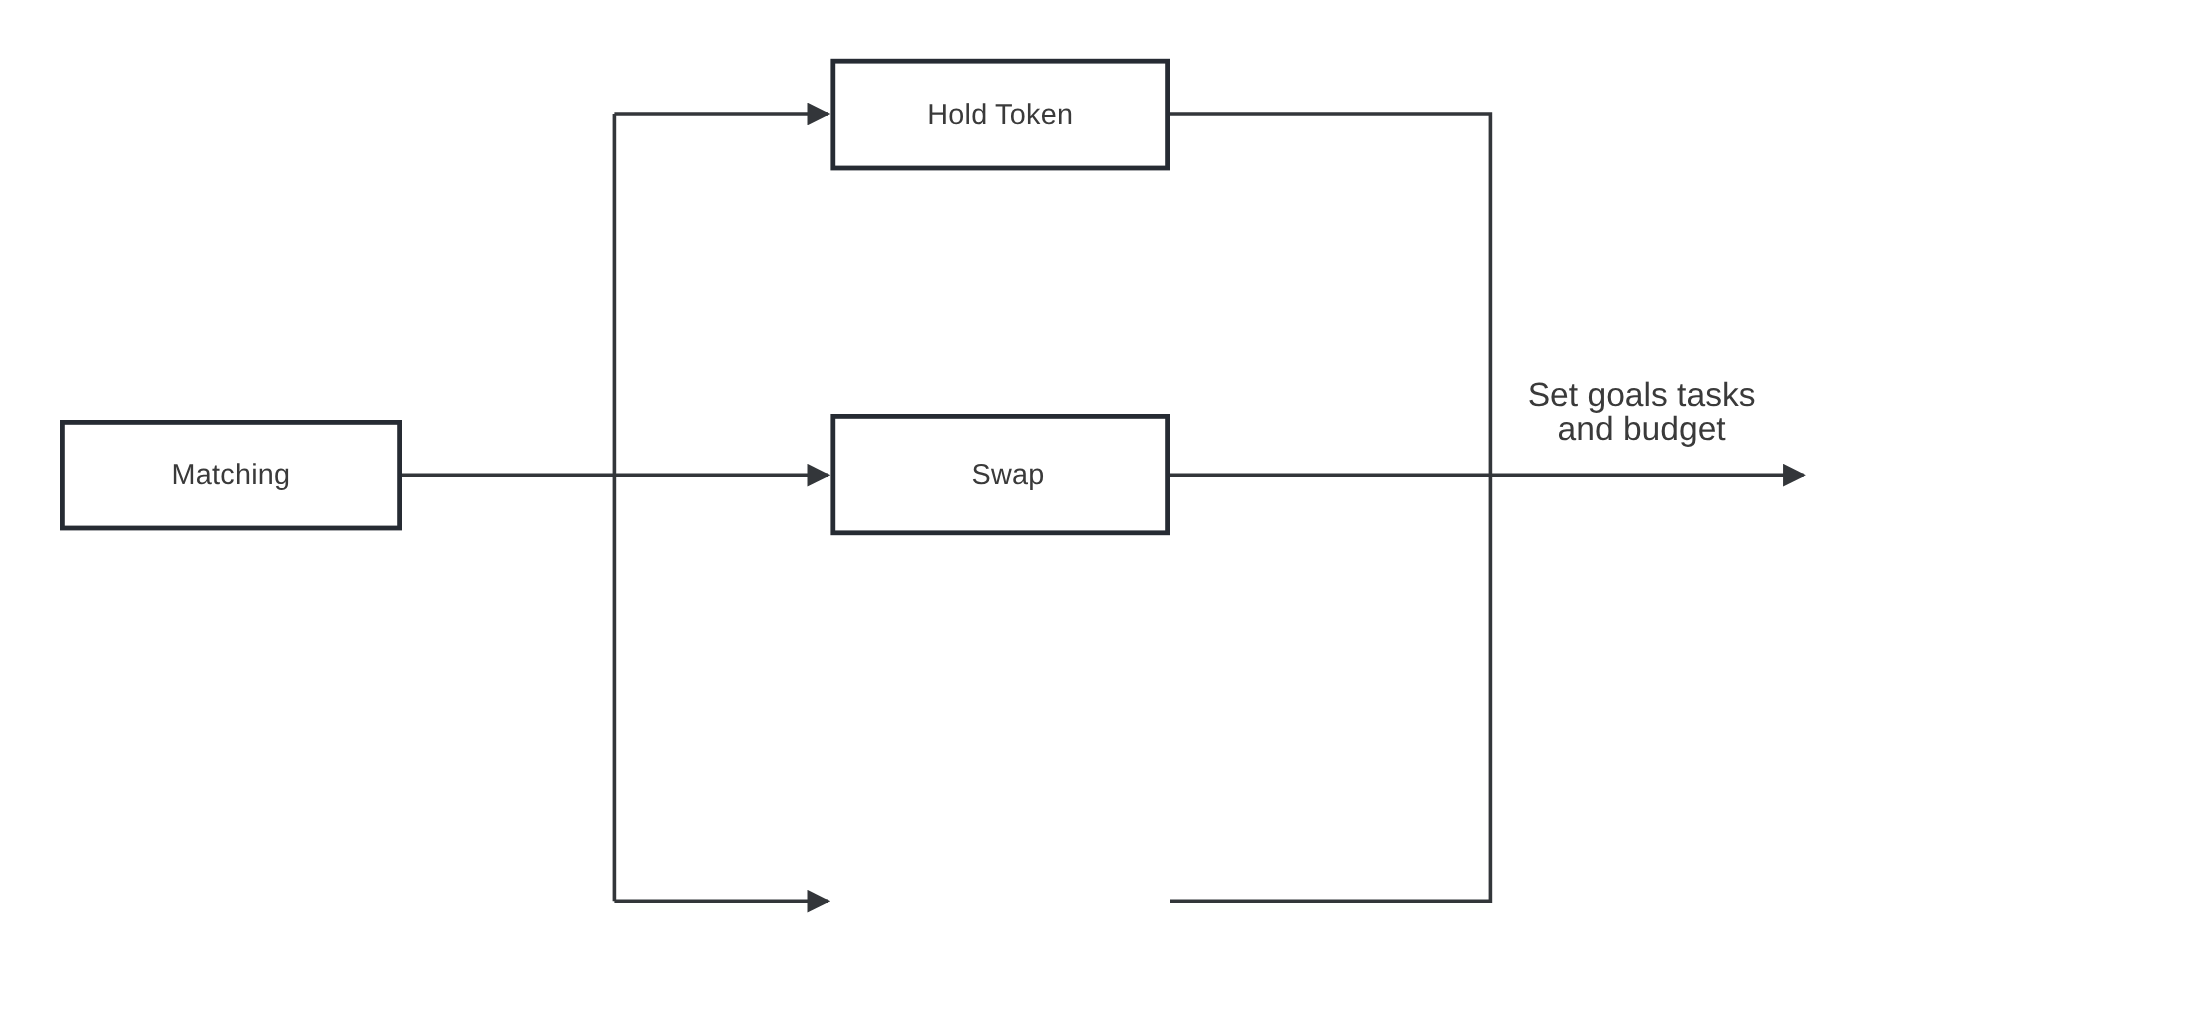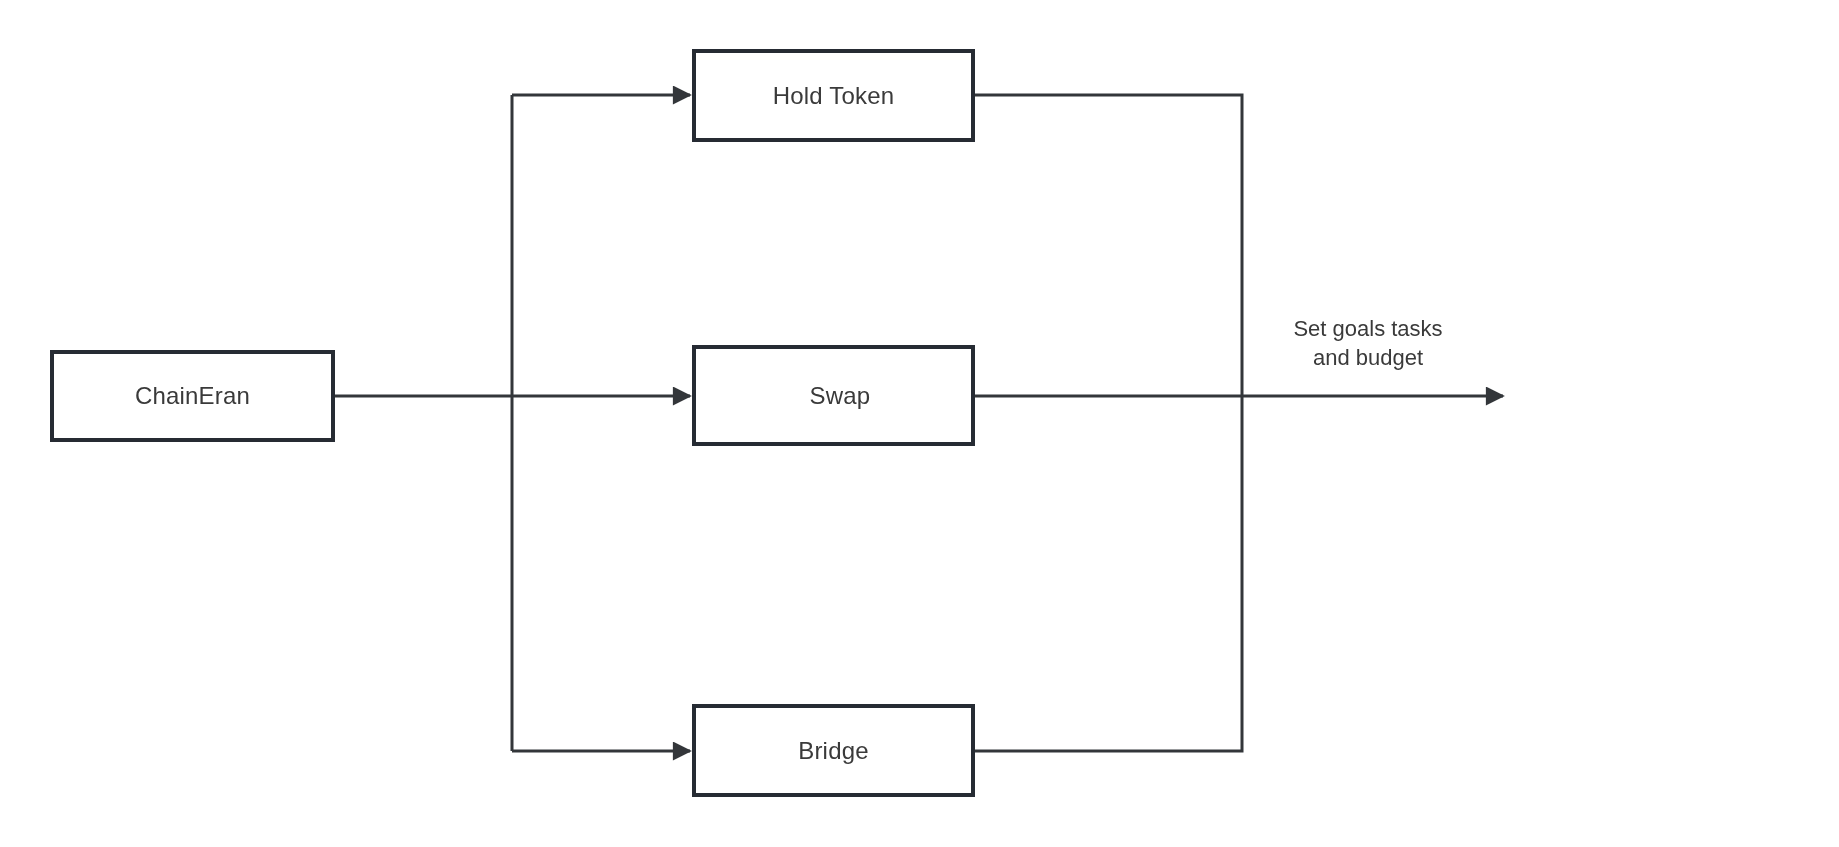--- a/index.html
+++ b/index.html
@@ -43,21 +43,21 @@
     color: var(--text, #3a3a3a);
     text-align: center;
     letter-spacing: 0.2px;
   }
   .edge-label {
     position: absolute;
     left: 1262px;
     top: 314px;
     width: 212px;
     text-align: center;
-    font-size: 22px;
+    font-size: 28px;
     line-height: 29px;
     color: var(--text, #3a3a3a);
     background: #ffffff;
   }
 </style>
 </head>
 <body>
 
 <div class="canvas">
 
@@ -75,34 +75,31 @@
     <path class="edge" d="M 512 95 L 690 95" marker-end="url(#arrow)"></path>
 
     <path class="edge" d="M 512 751 L 690 751" marker-end="url(#arrow)"></path>
 
     <path class="edge" d="M 975 95 L 1242 95 L 1242 751 L 975 751"></path>
 
     <path class="edge" d="M 975 396 L 1503 396" marker-end="url(#arrow)"></path>
   </svg>
 
   <div class="node" style="left:50px;  top:350px; width:285px; height:92px;">
-    <span>ChainEran</span>
+    <span>Matching</span>
   </div>
 
   <div class="node" style="left:692px; top:49px;  width:283px; height:93px;">
     <span>Hold Token</span>
   </div>
 
   <div class="node" style="left:692px; top:345px; width:283px; height:101px;padding-left:13px;">
     <span>Swap</span>
   </div>
 
-  <div class="node" style="left:692px; top:704px; width:283px; height:93px;">
-    <span>Bridge</span>
-  </div>
 
 
   <div class="edge-label">
     <div>Set goals tasks</div>
     <div>and budget</div>
   </div>
 
 </div>
 
 </body></html>

